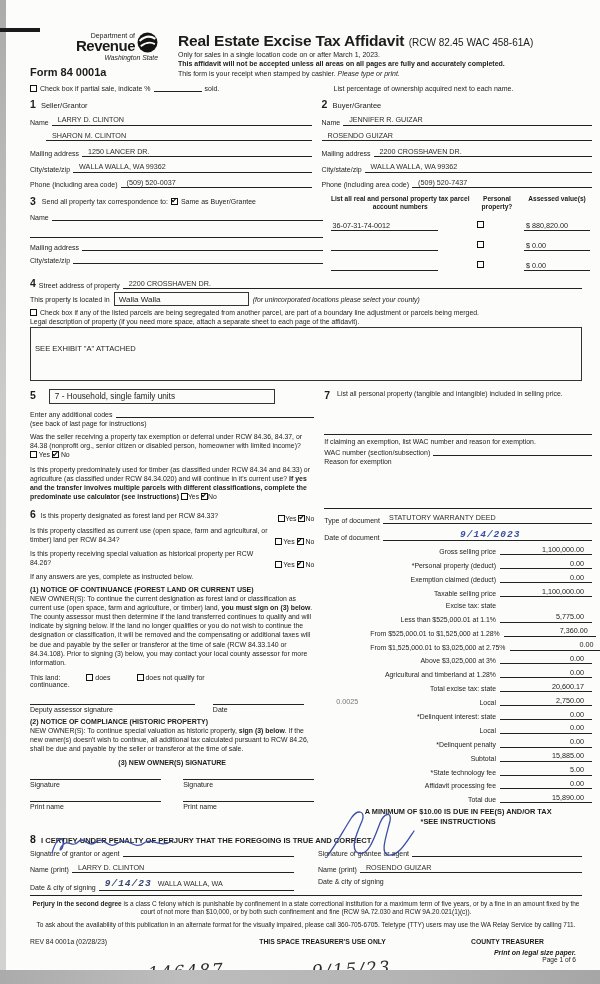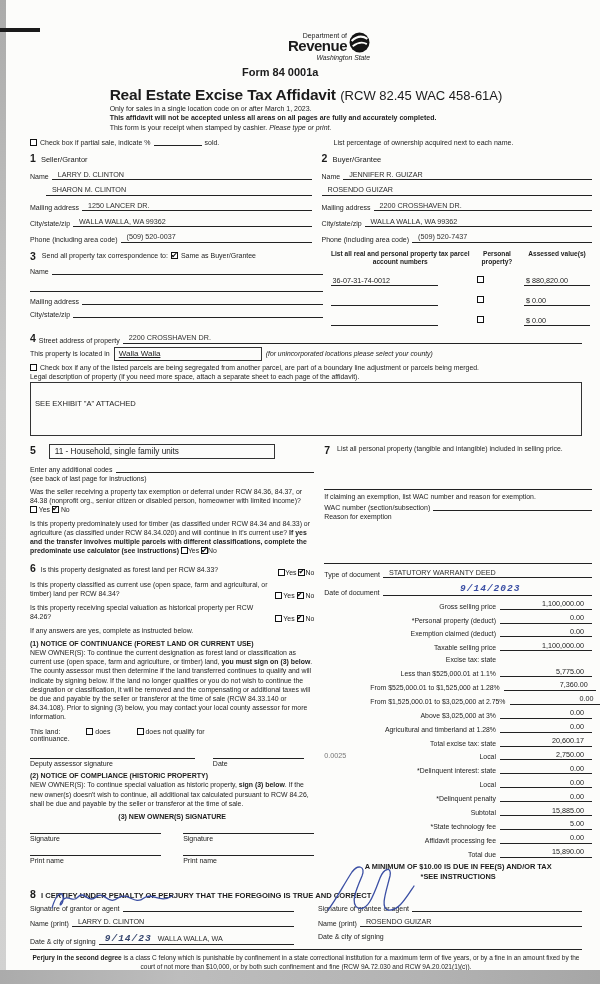--- a/index.html
+++ b/index.html
@@ -6,32 +6,32 @@
   html,body { background:#9b9b9b; }
   body { font-family:"Liberation Sans", sans-serif; color:#1c1c1c; }
   .page { width:600px; height:984px; background:#fcfcfa; position:relative; overflow:hidden;
           padding:26px 18px 0 30px; margin:0 auto; display:flex; flex-direction:column; }
   .scan-left { position:absolute; left:0; top:0; width:6px; height:100%;
                background:linear-gradient(180deg,#5a5a5a,#9a9a9a 40%,#a8a8a8); opacity:.5; }
   .scan-top-dash { position:absolute; left:0; top:28px; width:40px; height:4px; background:#1a1a1a; }
   .scan-bottom { position:absolute; left:0; bottom:0; width:100%; height:14px;
                  background:linear-gradient(90deg,#ababab,#bdbdbd 30%,#b3b3b3 70%,#a6a6a6); }
   .b { font-weight:bold; } .i { font-style:italic; } .c { text-align:center; } 
-  .header { display:flex; align-items:center;flex-direction:column; }
+  .header { display:flex; align-items:flex-end; }
   .logo-block { width:128px; flex:none; padding-top:6px; }
   .logo-row { display:flex; justify-content:flex-end; align-items:flex-start; }
   .logo-text { text-align:right; margin-right:2px; }
   .dept { font-size:7px; }
   .rev { font-size:15px; font-weight:bold; letter-spacing:-0.5px; line-height:0.9; }
   .wstate { font-size:6.8px; text-align:right; margin-top:1px; }
   .formno { font-size:11px; font-weight:bold; margin-top:5px; }
   .vdiv { width:2px; background:#333; margin:2px 8px 2px 10px; flex:none; }
   .title-block { padding-top:4px; }
   .main-title { font-size:15.5px; font-weight:bold; letter-spacing:-0.2px; }
-  .rcw { font-size:13px; }
+  .rcw { font-size:10px; }
   .note { font-size:7px; line-height:1.35; }
   .partial-row { display:flex; margin-top:7px; font-size:7px; align-items:flex-end; }
   .partial-left { width:55%; display:flex; align-items:flex-end; gap:3px; }
   .pct-line { display:inline-block; width:48px; border-bottom:0.8px solid #222; }
   .cb { width:7px; height:7px; border:1px solid #111; display:inline-block; position:relative;
         flex:none; background:#fff; vertical-align:-1px; }
   .cb.on::after { content:"✔"; position:absolute; left:-1px; top:-2.6px; font-size:8px; color:#111; }
   .secnum { font-weight:bold; font-size:10.5px; margin-right:3px; }
   .lbl { font-size:7px; white-space:nowrap; }
   .frow { display:flex; align-items:flex-end; margin-top:5.2px; }
@@ -42,38 +42,38 @@
   .sec-head { font-size:7.5px; }
   .mid-grid { display:grid; grid-template-columns: 53% 47%; column-gap:8px; margin-top:7px; }
   .ptable-head { display:grid; grid-template-columns:1fr 46px 66px; column-gap:4px;
                  font-size:6.6px; font-weight:bold; text-align:center; line-height:1.2; }
   .parcel-row { display:grid; grid-template-columns:1fr 46px 66px; column-gap:20px;
                 align-items:flex-end; margin-top:2px; }
   .parcel-row .pline { border-bottom:0.8px solid #222; font-size:7.2px; min-height:9px; padding-left:2px; }
   .parcel-row .pcb { text-align:center; }
   .sec4 { margin-top:6px; font-size:7px; }
   .located-row { display:flex; align-items:center; margin-top:3px; gap:4px; }
-  .located-box { border:1px solid #333; width:148px; padding:1.5px 4px; font-size:8px;text-decoration:underline; }
+  .located-box { border:1px solid #333; width:135px; padding:1.5px 4px; font-size:8px; }
   .legal-box { border:1.2px solid #333; height:54px; margin-top:2px; padding:16px 6px 2px 4px;
                font-size:7.6px; }
   .main-grid { display:grid; grid-template-columns: 51.5% 48.5%; column-gap:10px; margin-top:8px; flex:1; }
   .class-box { border:1.4px solid #333; width:226px; padding:2px 5px; font-size:8.2px; }
   .q { font-size:6.9px; line-height:1.32; margin-top:5px; }
   .yn { white-space:nowrap; font-size:6.9px; }
   .qflex { display:flex; margin-top:5px; align-items:flex-end; }
   .qflex .qt { flex:1; font-size:6.9px; line-height:1.3; padding-right:6px; }
   .para { font-size:6.9px; line-height:1.33; margin-top:4px; }
   .ntitle { font-size:7px; font-weight:bold; margin-top:5px; }
   .land-row { display:flex; gap:26px; font-size:7px; margin-top:7px; }
   .dep-row { display:flex; gap:18px; margin-top:16px; }
   .dep-row .sigline { border-top:0.8px solid #222; font-size:7px; padding-top:1px; }
   .sig-grid { display:grid; grid-template-columns:1fr 1fr; column-gap:22px; }
   .sig-grid .sigline { border-top:0.8px solid #222; font-size:7px; padding-top:1px; margin-top:13px; }
   .fin-row { display:flex; align-items:flex-end; margin-top:3.4px; }
-  .fin-prefix { width:46px; font-size:7.2px; color:#777; text-align:left; flex:none; }
+  .fin-prefix { width:46px; font-size:7.2px; color:#777; text-align:center; flex:none; }
   .fin-label { flex:1; font-size:6.9px; text-align:right; white-space:nowrap; }
   .fin-value { width:92px; flex:none; border-bottom:0.8px solid #222; font-size:7.2px;
                text-align:right; padding:0 8px 0.5px 0; margin-left:4px; min-height:8.5px; }
   .fin-value.noline { border-bottom:none; }
   .minnote { font-size:7.4px; font-weight:bold; text-align:center; margin-top:4px; line-height:1.35; }
   .sec8 { margin-top:6px; border-bottom:0.8px solid #222; padding-bottom:4px; }
   .sec8-grid { display:grid; grid-template-columns:1fr 1fr; column-gap:24px; }
   .hand { font-family:Liberation Mono, monospace; font-style:italic; font-weight:bold;
           color:#3b4fa4; font-size:9.5px; letter-spacing:1px; }
   .hand.dark { color:#37476f; }
@@ -263,21 +263,21 @@
     <div class="legal-box">
       <span>SEE EXHIBIT "A" ATTACHED</span>
     </div>
   </div>
 
   <div class="main-grid">
     <div>
 
       <div style="display:flex; gap:10px; align-items:flex-start;">
         <span class="secnum">5</span>
-        <span class="class-box">11 - Household, single family units</span>
+        <span class="class-box">7 - Household, single family units</span>
       </div>
       <div class="frow" style="margin-top:6px;">
         <span class="lbl">Enter any additional codes</span>
         <span class="fill"></span>
       </div>
       <div style="font-size:6.9px; margin-top:2px;">(see back of last page for instructions)</div>
       <div class="q">
         <span>Was the seller receiving a property tax exemption or deferral under RCW 84.36, 84.37, or 84.38 (nonprofit org., senior citizen or disabled person, homeowner with limited income)?</span>
         <span class="yn"><span class="cb"></span> <span>Yes</span>
           <span class="cb on"></span> <span>No</span></span>

